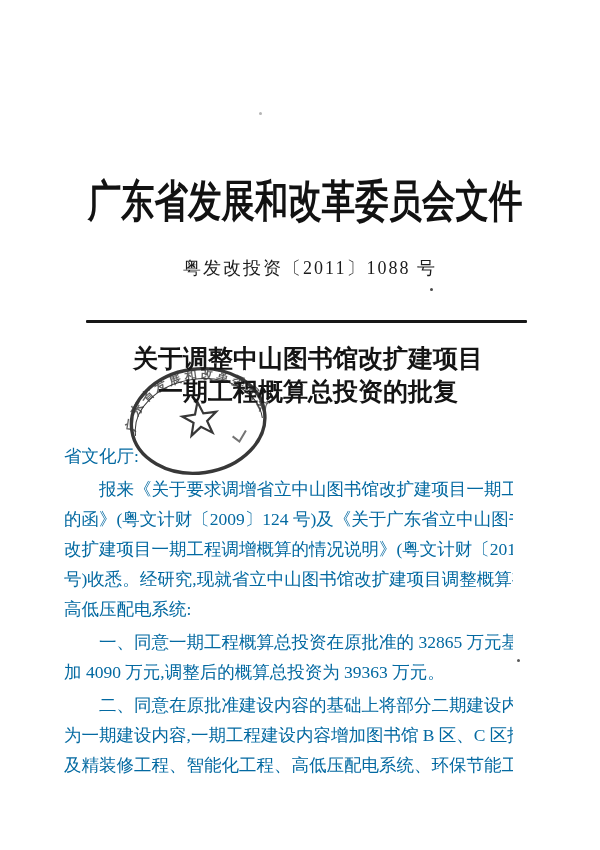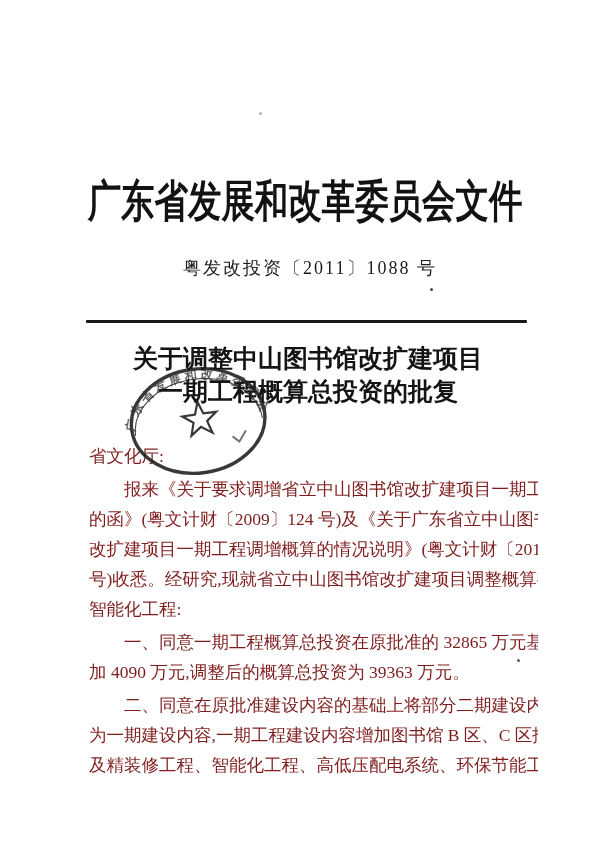--- a/index.html
+++ b/index.html
@@ -21,22 +21,22 @@
     position:absolute;top:320px;left:86px;width:441px;height:3px;background:#171717;
     border-radius:1px;
   }
   
   .subject{
     position:absolute;top:342px;left:8px;width:600px;text-align:center;
     font-size:25px;font-weight:bold;line-height:33px;color:#141414;
   }
   
   .body-text{
-    position:absolute;top:441px;left:89px;width:449px;
-    font-size:17.5px;line-height:30px;color:#7f1d1d;
+    position:absolute;top:441px;left:64px;width:449px;
+    font-size:17.5px;line-height:30px;color:#0369a1;
   }
   .line{
     height:30px;overflow:hidden;text-align:justify;text-align-last:justify;
     white-space:nowrap;
   }
   .line.first{text-indent:2em;}
   .line.last{text-align-last:left;}
   .para{margin-top:3px;}
   .salutation{height:30px;text-align:left;}
   
@@ -78,21 +78,21 @@
   </svg>
 
   <div class="body-text">
     <div class="salutation">省文化厅:</div>
 
     <div class="para">
       <div class="line first">报来《关于要求调增省立中山图书馆改扩建项目一期工程概算</div>
       <div class="line">的函》(粤文计财〔2009〕124 号)及《关于广东省立中山图书馆</div>
       <div class="line">改扩建项目一期工程调增概算的情况说明》(粤文计财〔2011〕49</div>
       <div class="line">号)收悉。经研究,现就省立中山图书馆改扩建项目调整概算有关</div>
-      <div class="line last">智能化工程:</div>
+      <div class="line last">高低压配电系统:</div>
     </div>
 
     <div class="para">
       <div class="line first">一、同意一期工程概算总投资在原批准的 32865 万元基础上增</div>
       <div class="line last">加 4090 万元,调整后的概算总投资为 39363 万元。</div>
     </div>
 
     <div class="para">
       <div class="line first">二、同意在原批准建设内容的基础上将部分二期建设内容调整</div>
       <div class="line">为一期建设内容,一期工程建设内容增加图书馆 B 区、C 区报告厅</div>

